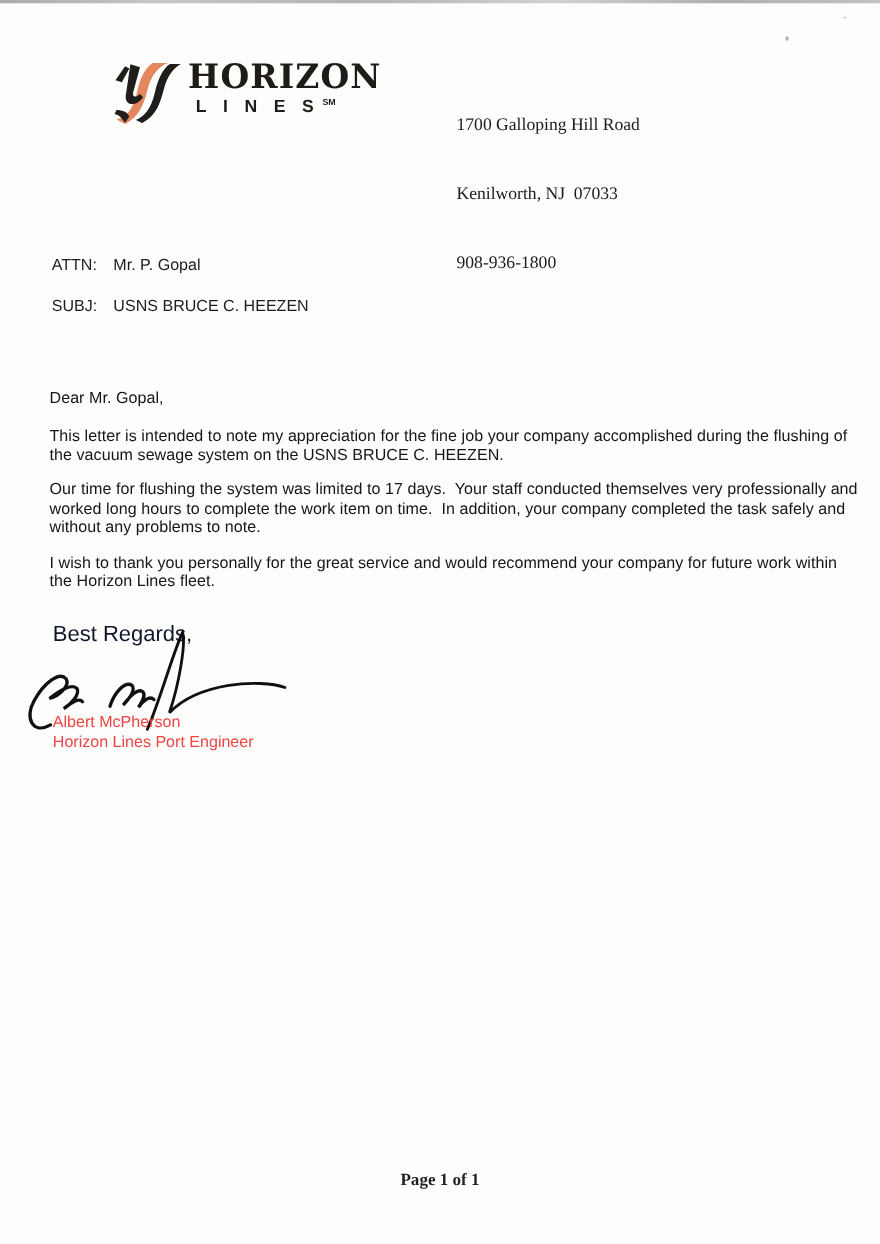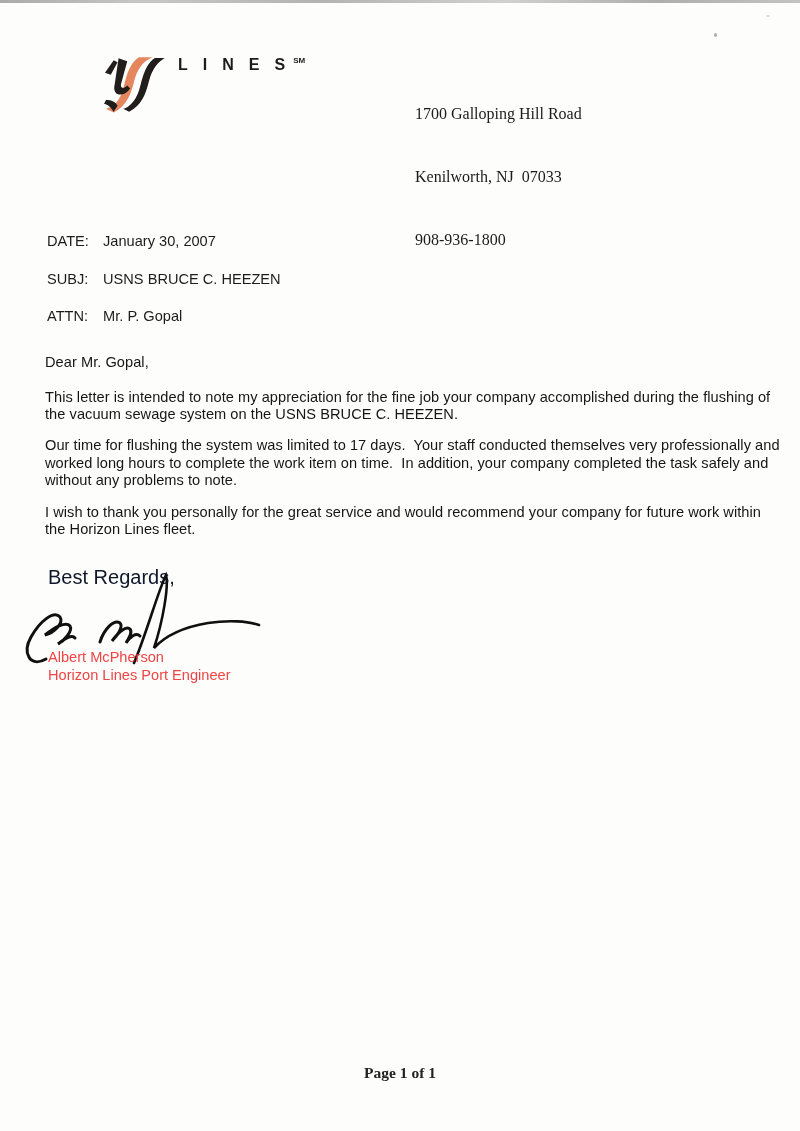--- a/index.html
+++ b/index.html
@@ -87,43 +87,40 @@
     <path d="M10 58 C24 51 28 38 31 26 C34 14 40 5 50 1 L36 1 C28 6 24 16 21 29 C18 42 13 51 2 54 Z" fill="#e5875e"></path>
 
     <path stroke="#ffffff" stroke-width="1.5" d="M26 58 C40 51 44 38 47 26 C50 14 56 5 66 1 L52 1 C44 6 40 16 37 29 C34 42 29 51 18 54 Z" fill="#211d1a"></path>
 
     <path d="M1 17 L10 4 L14 6 L7 19 Z" fill="#211d1a"></path>
     <path d="M15 2 L24 5 L18 27 C16 33 20 34 24 30 L27 33 C20 43 8 41 11 29 Z" fill="#211d1a"></path>
     <path d="M2 45 C8 45 12 47 14 51 L10 57 C6 51 3 49 0 49 Z" fill="#211d1a"></path>
   </svg>
 
   <div class="logo-text">
+    <div class="logo-word1">HORIZON</div>
     <div class="logo-word2-row">
       <span class="logo-word2">LINES</span><span class="logo-sm">SM</span>
     </div>
   </div>
 
   <div class="address">
     <div>1700 Galloping Hill Road</div>
     <div>Kenilworth, NJ  07033</div>
     <div>908-936-1800</div>
   </div>
 
   <div class="meta">
     <div class="meta-row">
-      <span class="meta-label">DATE:</span>
-      <span class="meta-value">January 30, 2007</span>
+      <span class="meta-label">ATTN:</span>
+      <span class="meta-value">Mr. P. Gopal</span>
     </div>
     <div class="meta-row">
       <span class="meta-label">SUBJ:</span>
       <span class="meta-value">USNS BRUCE C. HEEZEN</span>
-    </div>
-    <div class="meta-row">
-      <span class="meta-label">ATTN:</span>
-      <span class="meta-value">Mr. P. Gopal</span>
     </div>
   </div>
 
   <div class="body-text">
     <div class="salutation">Dear Mr. Gopal,</div>
     <p>This letter is intended to note my appreciation for the fine job your company accomplished during the flushing of the vacuum sewage system on the USNS BRUCE C. HEEZEN.</p>
     <p>Our time for flushing the system was limited to 17 days.  Your staff conducted themselves very professionally and worked long hours to complete the work item on time.  In addition, your company completed the task safely and without any problems to note.</p>
     <p>I wish to thank you personally for the great service and would recommend your company for future work within the Horizon Lines fleet.</p>
   </div>
 

